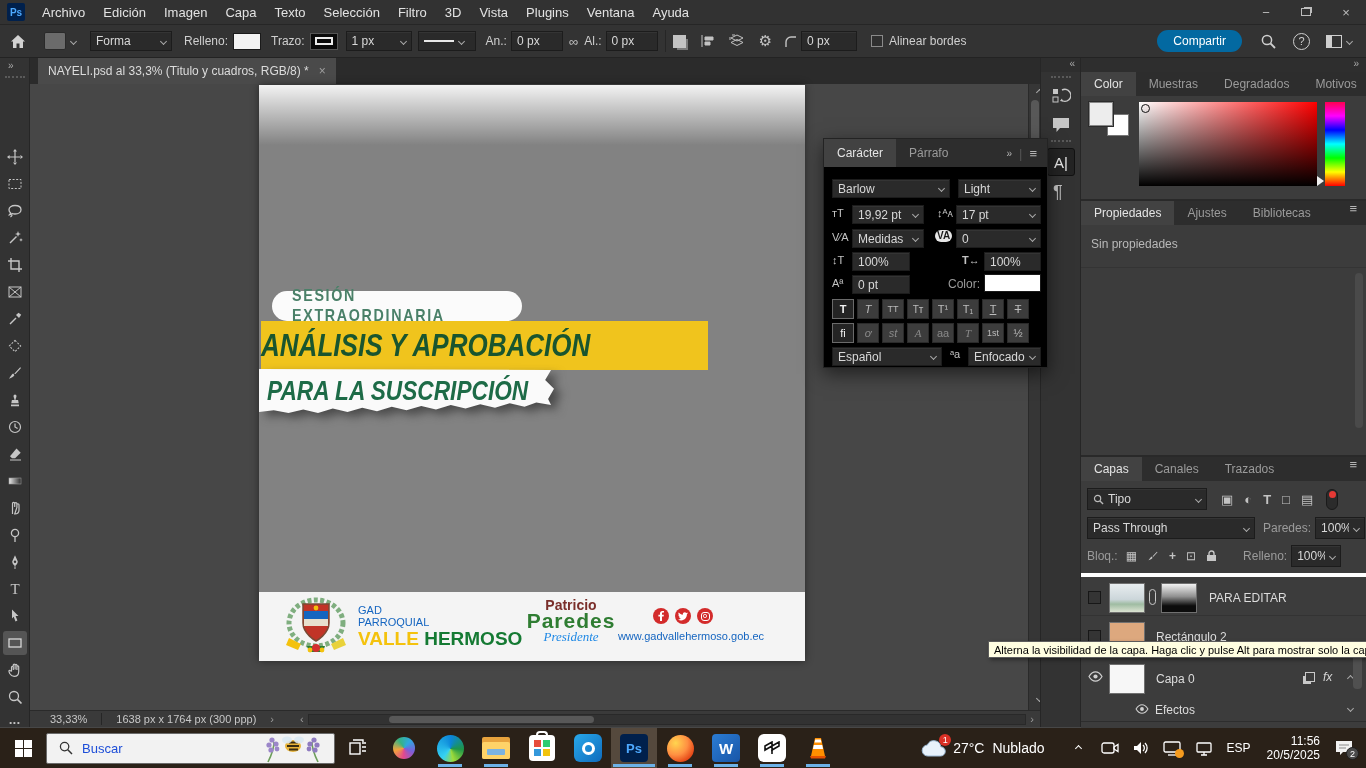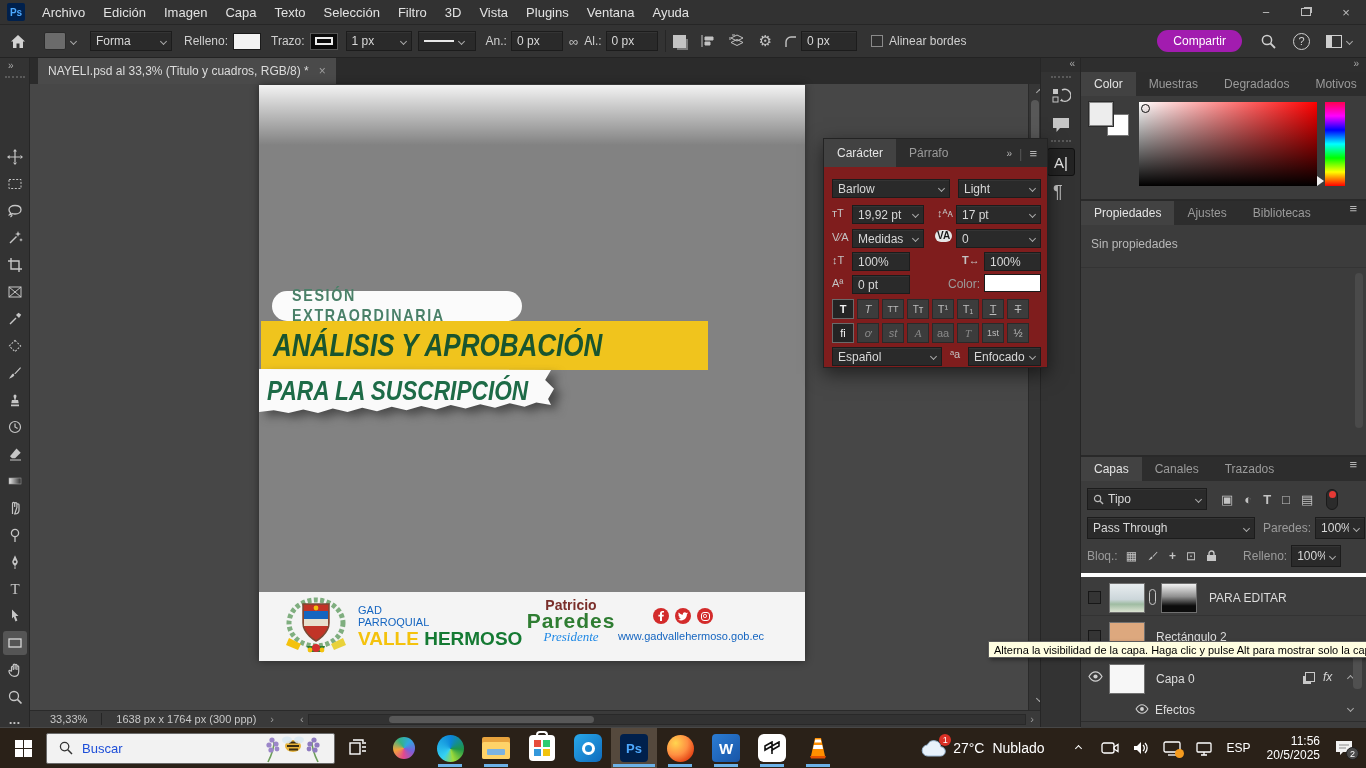--- a/index.html
+++ b/index.html
@@ -15,21 +15,21 @@
     font-size:10px;display:flex;align-items:center;justify-content:center;border-radius:2px;margin:0 8px 0 7px}
   .winctl{width:40px;height:25px;display:flex;align-items:center;justify-content:center;color:#bdbdbd;font-size:13px}
   .optbar{background:#333;border-bottom:1px solid #232323;font-size:12px;color:#cfcfcf}
   .fld{background:#2a2a2a;border:1px solid #1c1c1c;box-shadow:inset 0 1px 0 rgba(255,255,255,.05);
     color:#d8d8d8;font-size:12px;display:flex;align-items:center;padding:0 5px;height:20px}
   .fld .val{flex:1;white-space:nowrap;overflow:hidden}
   .chv{display:inline-block;width:5px;height:5px;border-right:1px solid #a9a9a9;border-bottom:1px solid #a9a9a9;
     transform:rotate(45deg);margin-left:5px;flex:0 0 auto}
   .chv-up{transform:rotate(-135deg)}
   .sep{width:1px;height:22px;background:#262626;margin:0 7px}
-  .share-btn{background:#a21caf;color:#fff;border-radius:11px;height:22px;padding:0 16px;
+  .share-btn{background:#0369a1;color:#fff;border-radius:11px;height:22px;padding:0 16px;
     display:flex;align-items:center;font-size:12px}
   
   .tabbar{background:#2b2b2b}
   .doctab{background:#4a4a4a;color:#dcdcdc;font-size:12px;height:26px;display:flex;align-items:center;padding:0 10px;gap:10px}
   .toolstrip{background:#333;border-right:1px solid #262626}
   .tool{position:absolute;left:3px;width:24px;height:24px;display:flex;align-items:center;justify-content:center}
   .tool.sel{background:#555;border-radius:3px}
   .panelcol{background:#333;border-left:1px solid #262626}
   .ptabs{background:#2d2d2d;display:flex;height:24px;font-size:12px;color:#9b9b9b}
   .ptab{padding:0 13px;display:flex;align-items:center}
@@ -329,21 +329,21 @@
 
   <div class="abs" style="left:30px;top:84px;width:998px;height:626px;background:#474747">
 
     <div class="abs artboard" style="left:229px;top:1px;width:546px;height:576px">
       <div class="abs" style="left:0;top:0;width:546px;height:60px;background:linear-gradient(180deg,rgba(255,255,255,.9),rgba(255,255,255,0))"></div>
 
       <div class="abs badge-pill" style="left:13px;top:206px;width:250px;height:30px;color:#4a8068">
         <span class="squish" style="transform-origin:center">SESIÓN EXTRAORDINARIA</span>
       </div>
 
-      <div class="abs" style="left:2px;top:236px;width:447px;height:49px;background:#f0c41d;display:flex;align-items:center;padding-left:12px">
+      <div class="abs" style="left:2px;top:236px;width:447px;height:49px;background:#f0c41d;display:flex;align-items:center;">
         <span class="headline squish" style="color:#19552f">ANÁLISIS Y APROBACIÓN</span>
       </div>
 
       <div class="abs tornwrap" style="left:0;top:284px;width:295px;height:44px">
         <div class="torn" style="width:100%;height:100%;display:flex;align-items:center;padding-left:8px">
           <span class="subline squish" style="color:#1d6b47">PARA LA SUSCRIPCIÓN</span>
         </div>
       </div>
 
       <div class="abs" style="left:0;top:507px;width:546px;height:69px;background:#f4f4f4">
@@ -596,21 +596,21 @@
               <svg width="12" height="13" viewBox="0 0 12 13">
                 <path d="M1 3h10M4 3V1.5h4V3M2.5 3l.7 9h5.6l.7-9" fill="none" stroke="#c6c6c6" stroke-width="1.2"></path>
                 <path d="M4.6 5v5M7.4 5v5" stroke="#c6c6c6"></path>
               </svg>
             </span>
         </div>
       </div>
     </div>
   </div>
 
-  <div class="abs" style="left:823px;top:138px;width:225px;height:230px;background:#7f1d1d;border:1px solid #232323;box-shadow:0 6px 18px rgba(0,0,0,.55);z-index:50;font-size:12px">
+  <div class="abs" style="left:823px;top:138px;width:225px;height:230px;background:#000000;border:1px solid #232323;box-shadow:0 6px 18px rgba(0,0,0,.55);z-index:50;font-size:12px">
     <div class="ptabs" style="height:28px">
       <span class="ptab active">Carácter</span>
       <span class="ptab">Párrafo</span>
       <span class="pmenu" style="display:flex;gap:7px;align-items:center">
         <span style="font-size:10px">»</span>
         <span style="color:#555">|</span>
         <span>≡</span>
       </span>
     </div>
 

